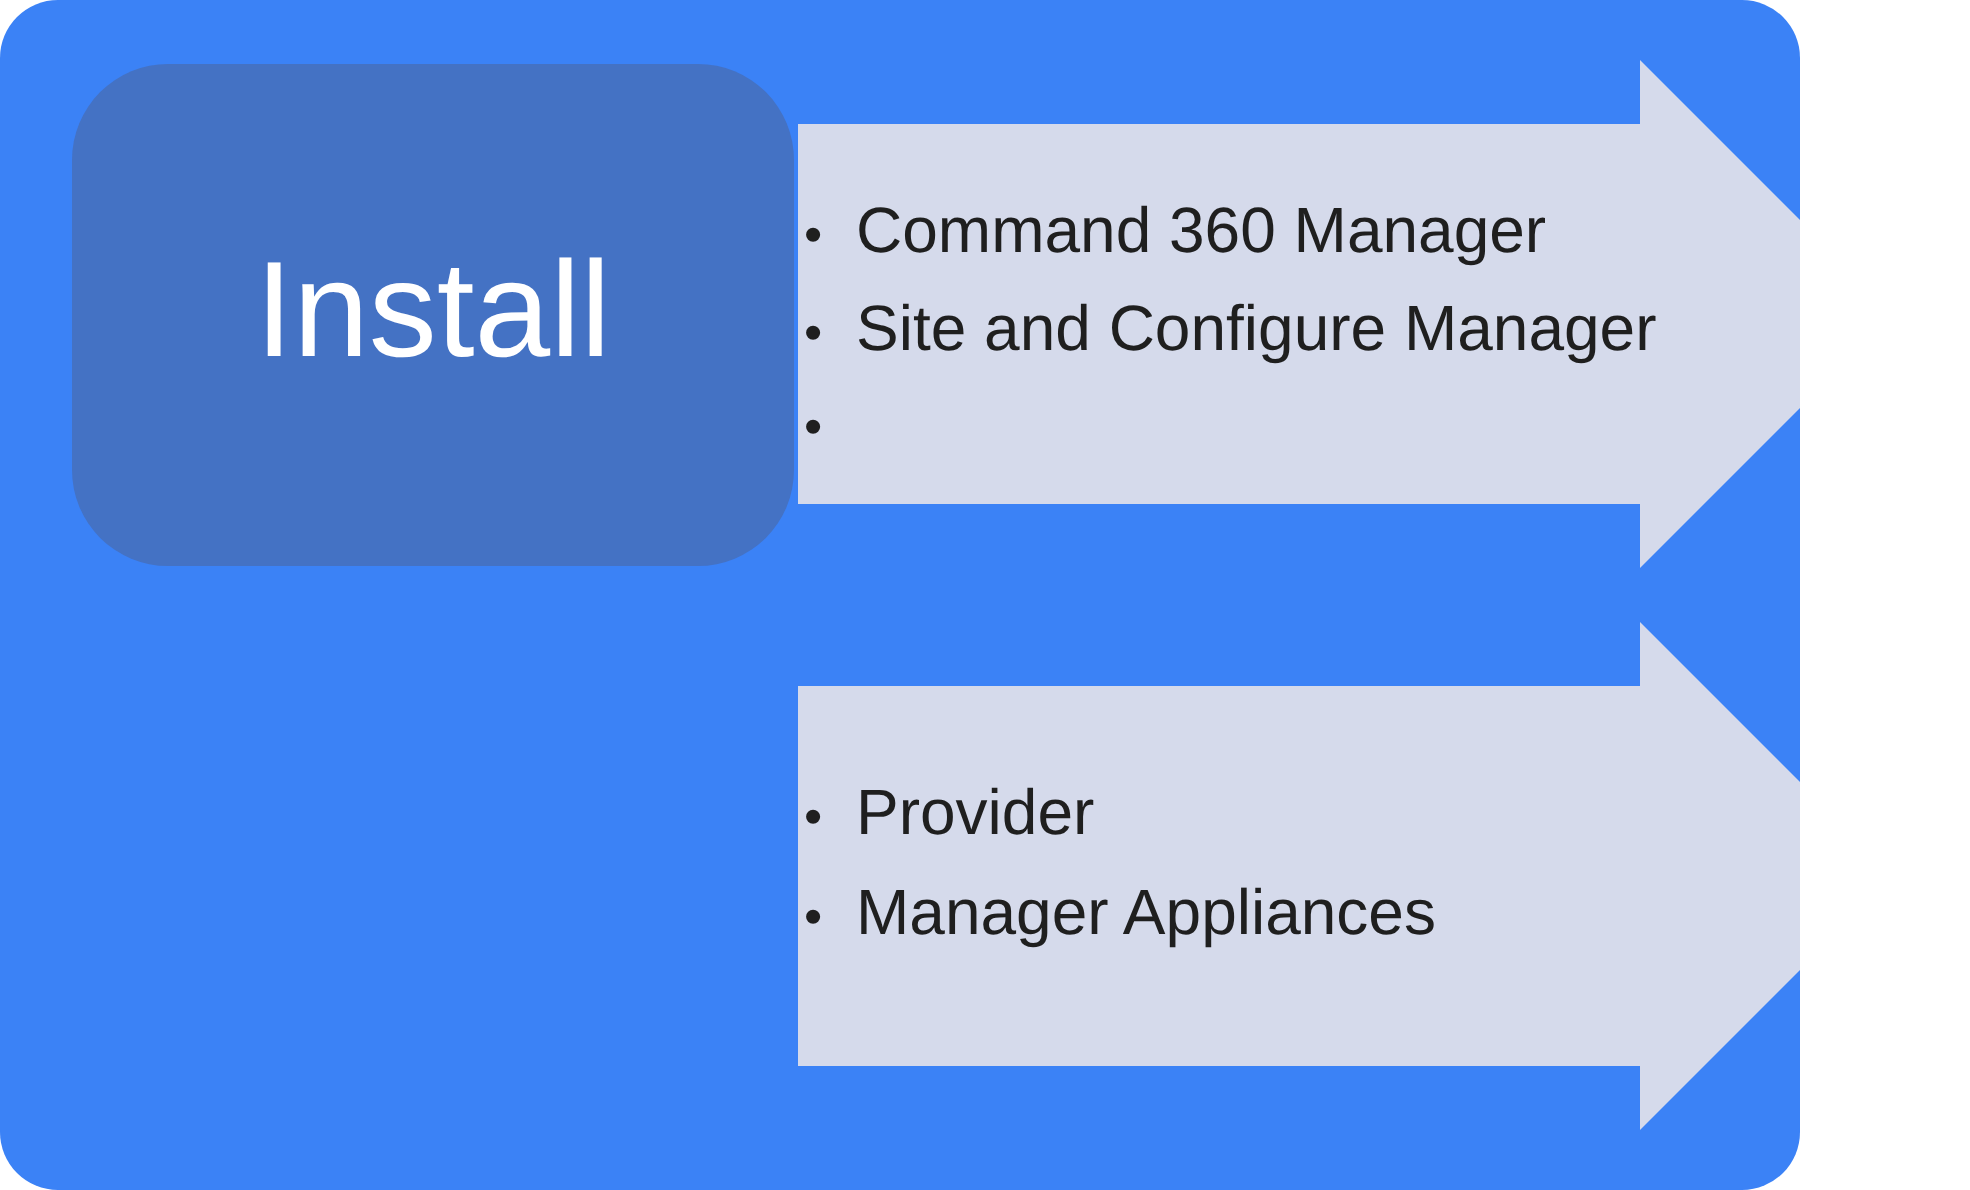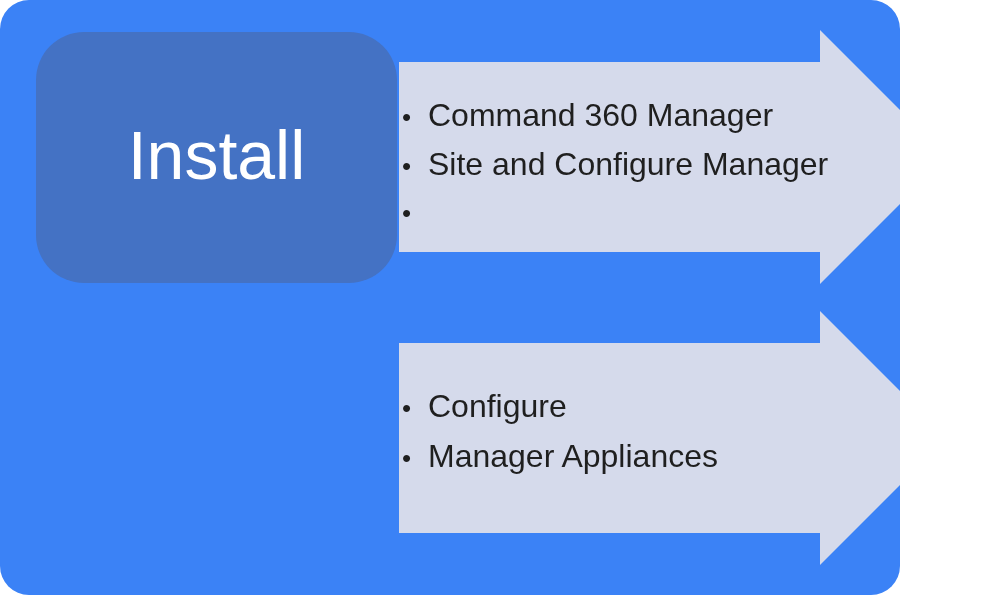--- a/index.html
+++ b/index.html
@@ -99,21 +99,21 @@
   </ul>
 
   <svg id="arrow-2" class="arrow-svg" viewBox="0 0 548 254" preserveAspectRatio="none">
     <polygon points="0,32 421,32 421,0 548,127 421,254 421,222 0,222" fill="#D5DAEB"></polygon>
   </svg>
 
 
   <ul id="bullets-2" class="bullet-list" style="color: rgb(31, 31, 31);">
     <li class="bullet-item">
       <span class="bullet-glyph">•</span>
-      <span>Configure</span>
+      <span>Provider</span>
     </li>
     <li class="bullet-item">
       <span class="bullet-glyph">•</span>
       <span>Manager Appliances</span>
     </li>
   </ul>
 
 </div>
 
 </body></html>

